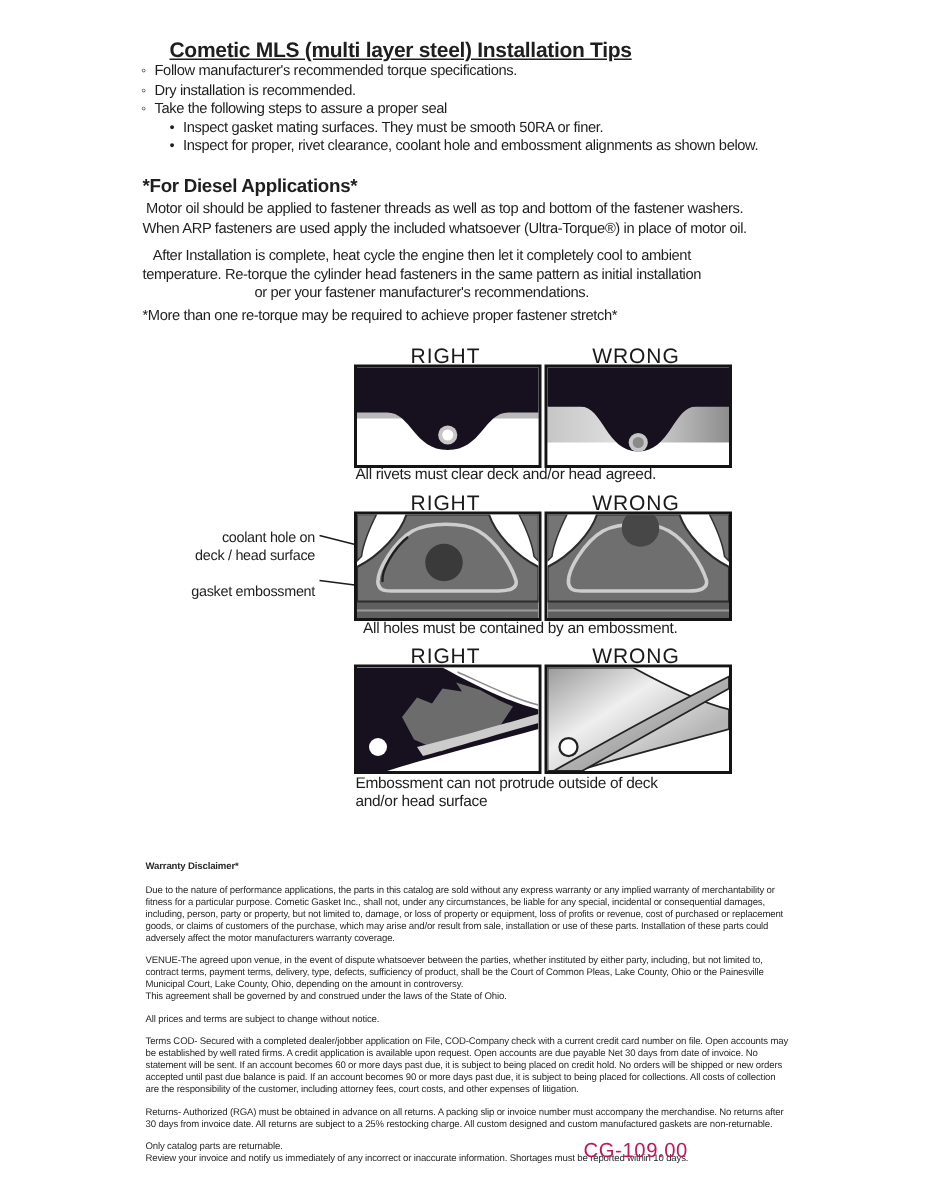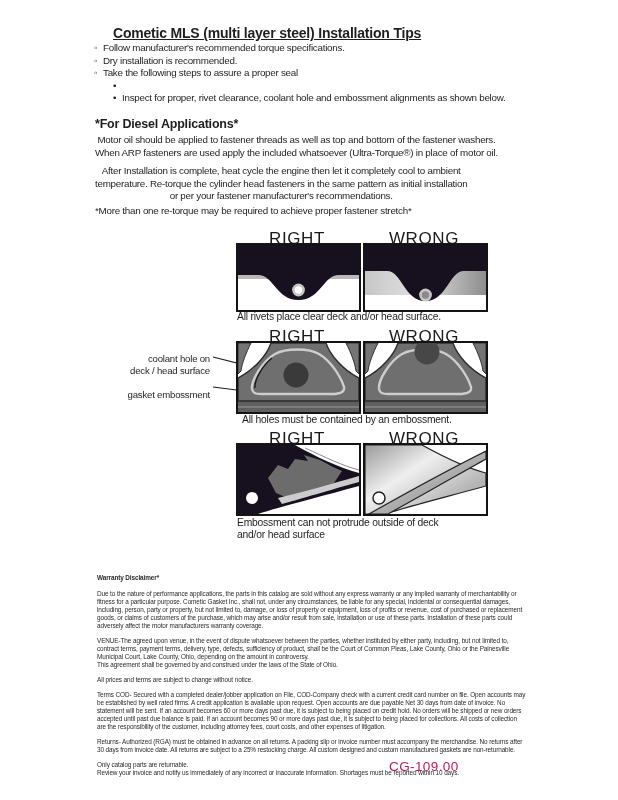--- a/index.html
+++ b/index.html
@@ -31,21 +31,21 @@
     white-space:nowrap;
   }
   .para { left:95px; font-size:9.8px; letter-spacing:-0.25px; line-height:12.6px;text-align:center; }
   .para div { white-space:nowrap; }
   .p1 { top:134px; }
   .p2 { top:165px; }
   .note { top:205px; }
 
   
   .dlabel {
-    font-size:17px; letter-spacing:0.6px; color:#1a1a1a;
+    font-size:14px; letter-spacing:0.6px; color:#1a1a1a;
     width:122px; text-align:center; white-space:nowrap;
   }
   .dbox {
     width:121px; height:65px;
     border:2px solid #141414;
     background:#fff;
     box-sizing:content-box;
   }
   .dbox svg { display:block; }
   .caption { font-size:10.3px; letter-spacing:-0.2px; line-height:12.2px; white-space:nowrap; }
@@ -81,20 +81,21 @@
   <div class="bullet">
       <span class="bmark">◦</span>
       <span>Dry installation is recommended.</span>
     </div>
   <div class="bullet">
       <span class="bmark">◦</span>
       <span>Take the following steps to assure a proper seal</span>
     </div>
   <div class="subbullet">
       <span class="bmark">•</span>
+      <span>Inspect gasket mating surfaces.  They must be smooth 50RA or finer.</span>
     </div>
   <div class="subbullet">
       <span class="bmark">•</span>
       <span>Inspect for proper, rivet clearance, coolant hole and embossment alignments as shown below.</span>
     </div>
 </div>
 
 <div class="abs diesel-heading">*For Diesel Applications*</div>
 
 <div class="abs para p1">
@@ -135,21 +136,21 @@
     </defs>
     <rect width="121" height="65" fill="#17111f"></rect>
     <rect y="26" width="121" height="39" fill="url(#gw1)"></rect>
     <rect y="50" width="121" height="15" fill="#ffffff"></rect>
     <path d="M0,0 H121 V26 H99 C84,26 82,56 60.5,56 C39,56 37,26 22,26 H0 Z" fill="#17111f"></path>
     <circle cx="60.5" cy="50" r="6.4" fill="#c6c6c6"></circle>
     <circle cx="60.5" cy="50" r="3.7" fill="#8a8a8a"></circle>
   </svg>
 </div>
 
-<div class="abs caption" style="left:237px; top:311px;">All rivets place clear deck and/or head surface.</div>
+<div class="abs caption" style="left:237px; top:311px;">All rivets must clear deck and/or head agreed.</div>
 
 <div class="abs dlabel" style="left:236px; top:327px;">RIGHT</div>
 <div class="abs dlabel" style="left:363px; top:327px;">WRONG</div>
 
 <div class="abs callout" style="left:98px; top:343px;">
   <div>coolant hole on</div>
   <div>deck / head surface</div>
 </div>
 <div class="abs callout" style="left:98px; top:379px;">gasket embossment</div>
 

